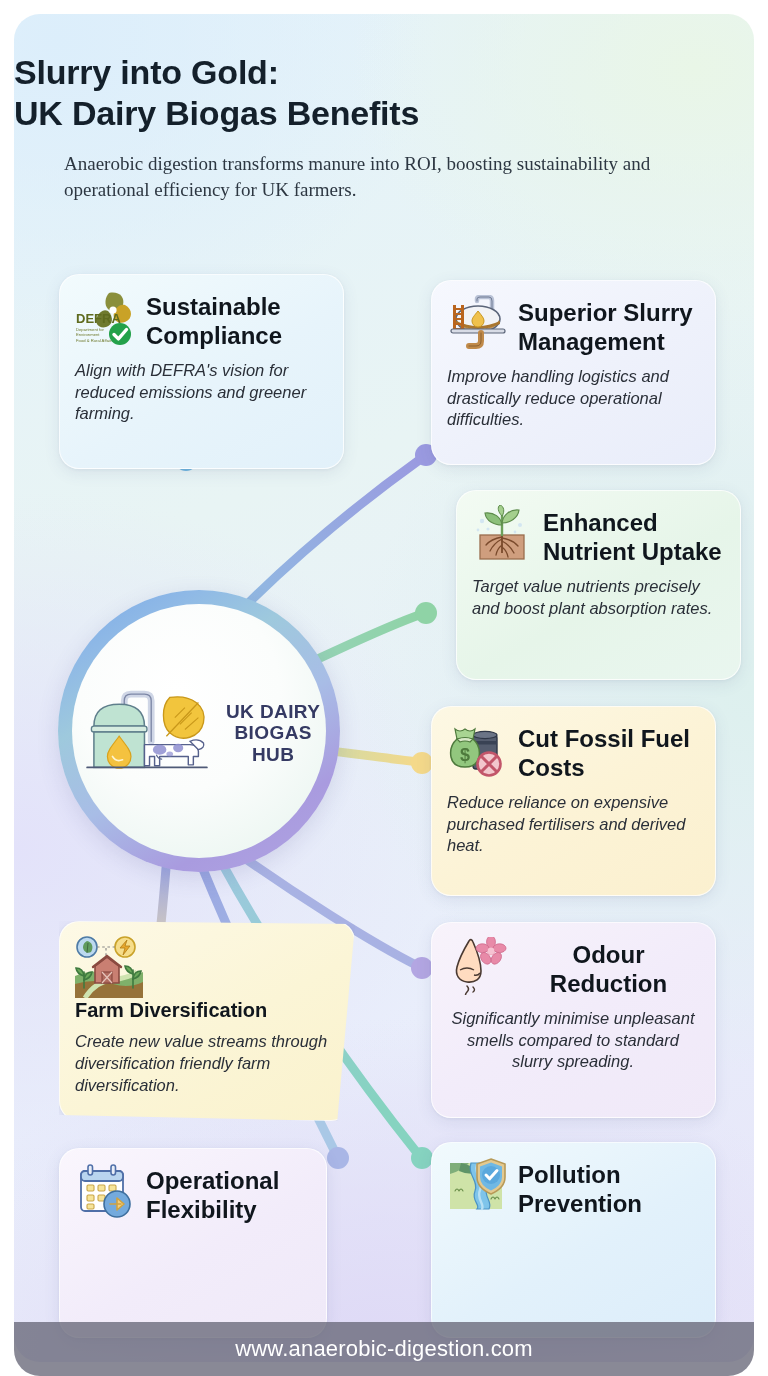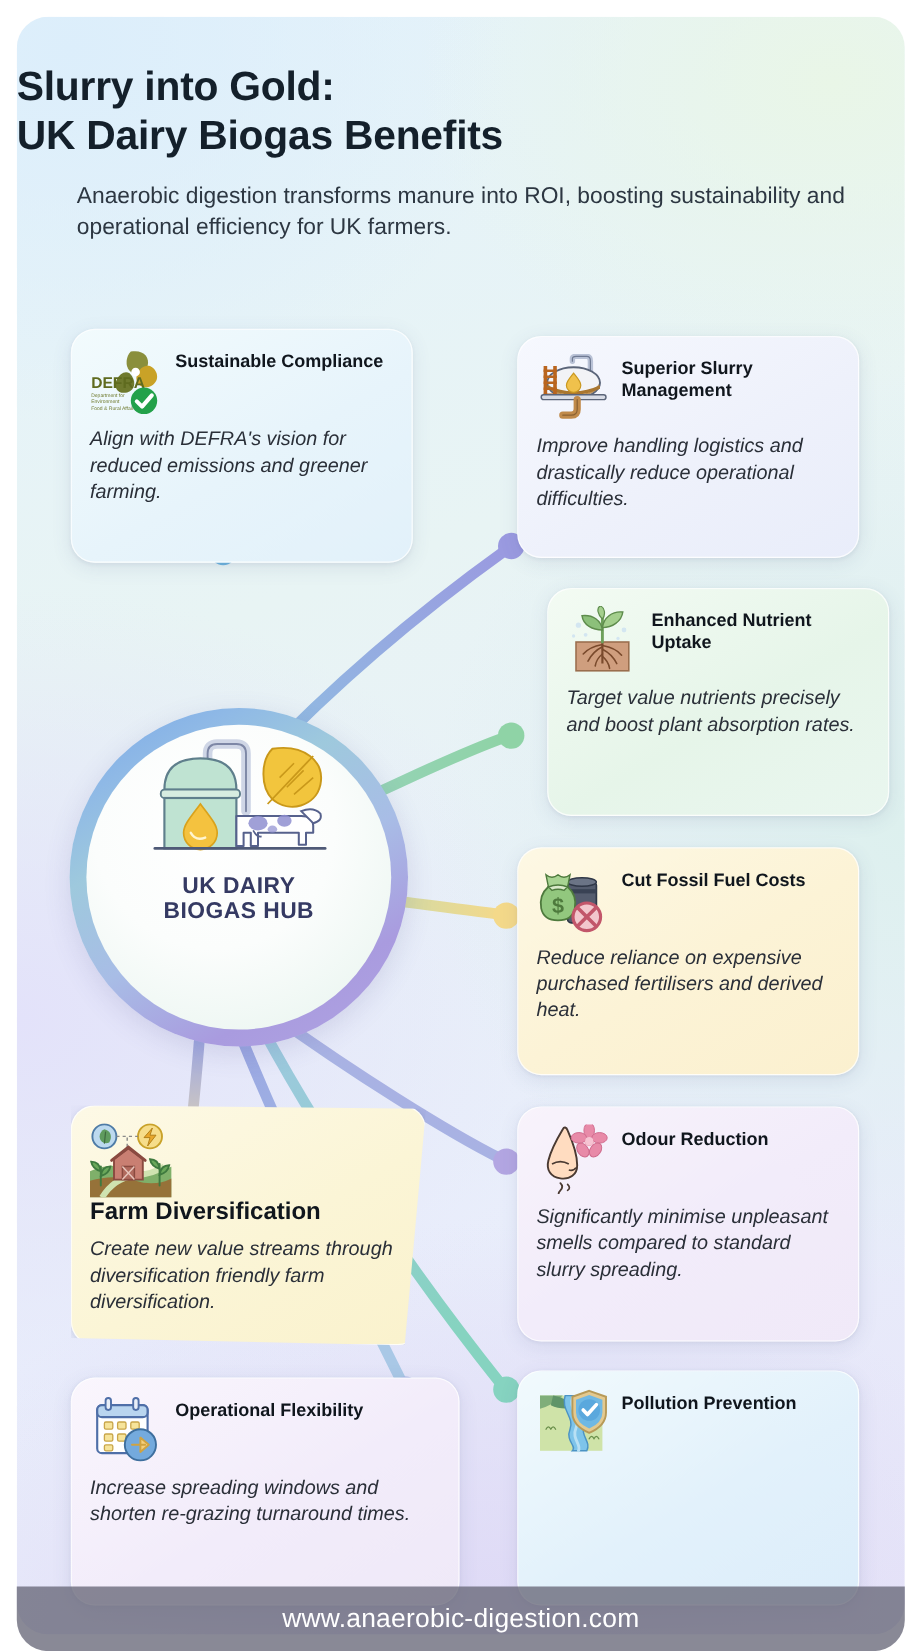--- a/index.html
+++ b/index.html
@@ -26,62 +26,62 @@
 
   
   #hub{
     position:absolute;left:44px;top:576px;width:282px;height:282px;border-radius:50%;
     background:linear-gradient(150deg,#79a8e8 0%, #8fb9e6 18%, #9ec9dd 34%, #a8bde6 55%, #a99bdf 78%, #b0a4e2 100%);
     box-shadow:0 6px 22px rgba(90,90,150,.16);
   }
   #hub-inner{
     position:absolute;left:14px;top:14px;right:14px;bottom:14px;border-radius:50%;
     background:radial-gradient(circle at 42% 34%, #ffffff 0%, #fbfdfc 45%, #eef7f3 78%, #e7f2f4 100%);
-    display:flex;flex-direction:column;align-items:center;
+    display:flex;flex-direction:row;align-items:center;justify-content:center;
   }
   #hub-art{width:176px;height:118px;margin-top:2px;}
   #hub-label{
     margin-top:4px;text-align:center;color:#353a63;font-weight:bold;
     font-size:19px;line-height:1.13;letter-spacing:.4px;
   }
 
   
   #header{position:absolute;left:0;top:38px;width:740px;text-align:left;}
   #title{color:#14202b;font-weight:bold;font-size:34px;line-height:1.22;letter-spacing:-.2px;}
-  #subtitle{margin:16px auto 0;width:640px;color:#2d3742;font-size:19px;line-height:1.38;}
+  #subtitle{margin:16px auto 0;width:640px;color:#2d3742;font-size:19px;line-height:1.38;font-family:Liberation Serif, serif;}
 
   
   .card{
     position:absolute;border-radius:20px;
     box-shadow:0 4px 16px rgba(70,80,130,.10), 0 1px 3px rgba(70,80,130,.07);
     border:1px solid rgba(255,255,255,.75);
     padding:14px 16px 15px 15px;box-sizing:border-box;
   }
   .card-head{display:flex;align-items:flex-start;gap:9px;}
   .card-ico{flex:0 0 auto;width:62px;height:58px;}
   .card-ico svg{display:block;width:62px;height:58px;}
   .card-title{
-    color:#10161d;font-weight:bold;font-size:15px;line-height:1.2;padding-top:4px;
+    color:#10161d;font-weight:bold;font-size:24px;line-height:1.2;padding-top:4px;
   }
   .card-body{margin-top:9px;color:#2a2f38;font-size:16.5px;line-height:1.33;font-style:italic;}
 
   
   #c-compliance{left:45px;  top:260px; width:285px;height:195px;
     background:linear-gradient(150deg,#f2fbfd 0%, #e7f4fb 55%, #e2f1fa 100%);}
   #c-slurry{left:417px; top:266px; width:285px;height:185px;
     background:linear-gradient(150deg,#f6f8fe 0%, #eef1fb 55%, #e9edfa 100%);}
   #c-nutrient{left:442px; top:476px; width:285px;height:190px;
     background:linear-gradient(150deg,#f3fbf3 0%, #e6f5e9 55%, #e9f6ef 100%);}
   #c-fuel{left:417px; top:692px; width:285px;height:190px;
     background:linear-gradient(150deg,#fdf8e4 0%, #fcf3d6 52%, #fbf0cf 100%);}
   #c-odour{left:417px; top:908px; width:285px;height:196px;
-    background:linear-gradient(150deg,#f8f3fb 0%, #f2ecfa 50%, #f0e9f8 100%);}
+    background:linear-gradient(150deg,#f8f3fb 0%, #f2ecfa 50%, #f0e9f8 100%);text-align:center;}
   #c-pollution{left:417px; top:1128px;width:285px;height:196px;
     background:linear-gradient(150deg,#f1fafd 0%, #e2f1fb 55%, #dcedfa 100%);}
-  #c-flex{left:45px;  top:1134px;width:324px;height:190px;
+  #c-flex{left:45px;  top:1134px;width:268px;height:190px;
     background:linear-gradient(150deg,#faf6fd 0%, #f2ecfa 55%, #efe9f8 100%);}
 
   
   #c-farm{left:45px; top:907px; width:296px;height:200px;
     background:linear-gradient(150deg,#fdf9e6 0%, #fbf5d6 55%, #faf2cd 100%);
     border-radius:20px 20px 24px 20px;
     clip-path:polygon(0% 0%, 100% 1.5%, 94% 100%, 0% 97%);
   }
   #c-farm .card-title{padding-top:0;font-size:20px;}
   #c-farm .card-ico{width:68px;height:62px;}
@@ -428,21 +428,20 @@
               <rect x="12" y="32" width="7" height="6" rx="1.2"></rect>
               <rect x="23" y="32" width="7" height="6" rx="1.2"></rect>
               <rect x="12" y="41" width="7" height="5" rx="1.2"></rect>
             </g>
             <circle cx="42" cy="41" r="13" fill="#74aadd" stroke="#3e6f9e" stroke-width="1.6"></circle>
             <path d="M35,41 L46,41 M42,35 L49,41 L42,47 Z" fill="#f5cf7c" stroke="#d0a340" stroke-width="1.6" stroke-linejoin="round" stroke-linecap="round"></path>
           </svg>
         </span>
         <div class="card-title">Operational Flexibility</div>
       </div>
-      <div class="card-body">Increase spreading windows and shorten re-grazing turnaround times.</div>
     </div>
 
   </div>
 
   <div id="footer">
     <span id="footer-text">www.anaerobic-digestion.com</span>
   </div>
 </div>
 
 </body></html>

